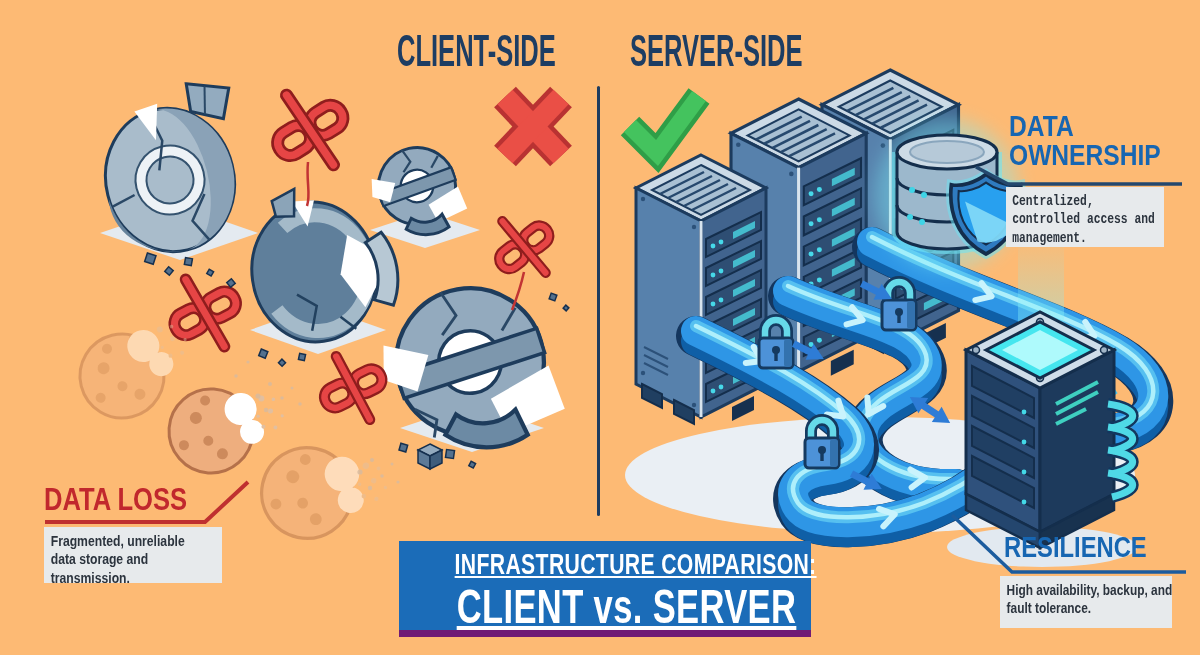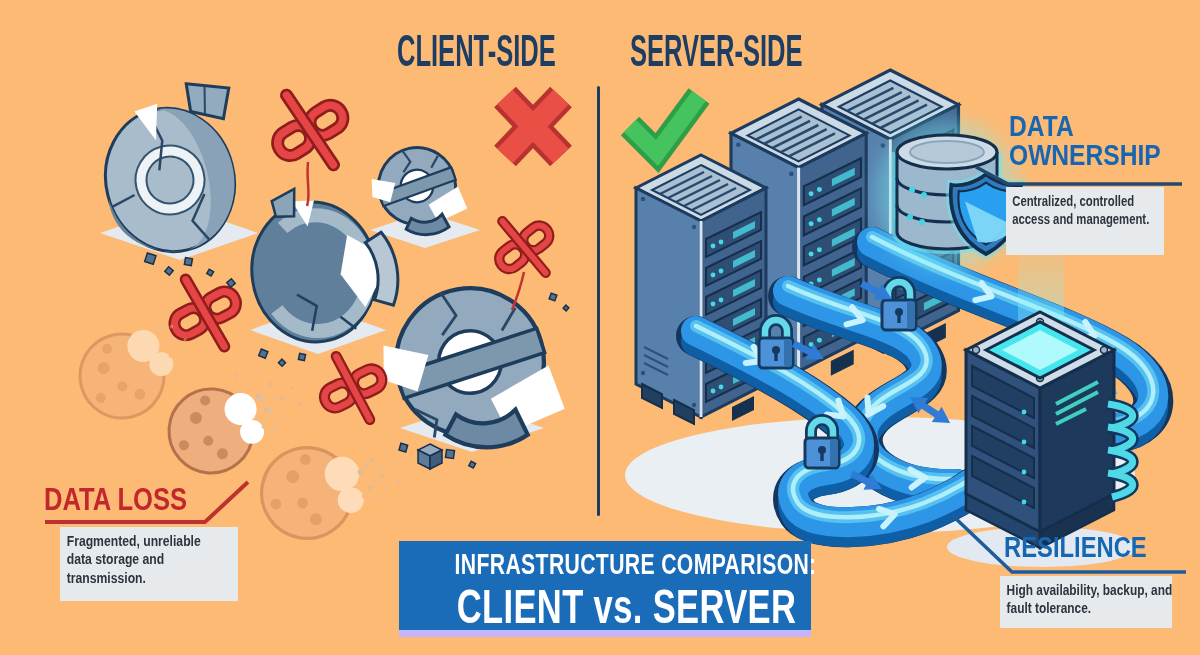--- a/index.html
+++ b/index.html
@@ -8,21 +8,21 @@
   .abs{position:absolute;}
   .hdr{color:#1d3d63;font-weight:bold;font-size:44px;letter-spacing:0;
        transform:scaleX(.58);transform-origin:left top;white-space:nowrap;}
   .callout-title-red{color:#c1282d;font-weight:bold;font-size:32px;transform:scaleX(.8);
        transform-origin:left top;white-space:nowrap;}
   .callout-title-blue{color:#1766b2;font-weight:bold;font-size:30px;line-height:.98;
        transform:scaleX(.82);transform-origin:left top;}
   .callout-box{background:#e7eaec;color:#2c343e;font-weight:bold;}
   .callout-box .inner{transform-origin:left top;line-height:1.26;}
   .divider{background:#1e3c5f;border-radius:2px;}
-  .caption{background:#1b6cb8;border-bottom:7px solid #c4b5fd;text-align:center;color:#ffffff;}
+  .caption{background:#1b6cb8;border-bottom:7px solid #701a75;text-align:center;color:#ffffff;text-decoration:underline;}
   .cap1{font-weight:bold;font-size:29px;transform:scaleX(.73);transform-origin:center top;
         white-space:nowrap;margin-top:7px;letter-spacing:.5px;}
   .cap2{font-weight:bold;font-size:48px;transform:scaleX(.72);transform-origin:center top;
         white-space:nowrap;margin-top:-2px;letter-spacing:.5px;}
   svg{position:absolute;left:0;top:0;}
 </style>
 </head>
 <body>
 
 <div id="stage">
@@ -448,26 +448,26 @@
     <path d="M 976,167 L 1008,184 L 1182,184" fill="none" stroke="#24486e" stroke-width="3.5"></path>
     <path d="M 952,515 L 1012,572 L 1186,572" fill="none" stroke="#1c5c9e" stroke-width="3.5"></path>
   </svg>
 
   <div class="abs divider" style="left:597px;top:86px;width:3px;height:430px;"></div>
 
   <div class="abs hdr" style="left:397px;top:26px;">CLIENT-SIDE</div>
   <div class="abs hdr" style="left:630px;top:26px;">SERVER-SIDE</div>
 
   <div class="abs callout-title-red" style="left:44px;top:481px;">DATA LOSS</div>
-  <div class="abs callout-box" style="left:60px;top:527px;width:178px;height:74px;">
+  <div class="abs callout-box" style="left:44px;top:527px;width:178px;height:56px;">
     <div class="inner" style="width:185px;font-size:14.5px;transform:scaleX(.84);padding:5px 0 0 8px;">Fragmented, unreliable data storage and transmission.</div>
   </div>
 
   <div class="abs callout-title-blue" style="left:1009px;top:111px;width:140px;">DATA OWNERSHIP</div>
-  <div class="abs callout-box" style="left:1006px;top:187px;width:158px;height:68px;">
+  <div class="abs callout-box" style="left:1006px;top:187px;width:158px;height:60px;font-family:Liberation Mono, monospace;">
     <div class="inner" style="width:195px;font-size:14.5px;transform:scaleX(.78);padding:5px 0 0 8px;">Centralized, controlled access and management.</div>
   </div>
 
   <div class="abs callout-title-blue" style="left:1004px;top:533px;font-size:29px;">RESILIENCE</div>
   <div class="abs callout-box" style="left:1000px;top:576px;width:172px;height:52px;">
     <div class="inner" style="width:205px;font-size:14.5px;transform:scaleX(.82);padding:5px 0 0 8px;">High availability, backup, and fault tolerance.</div>
   </div>
 
   <div class="abs caption" style="left:399px;top:541px;width:412px;height:89px;">
     <div class="cap1">INFRASTRUCTURE COMPARISON:</div>

